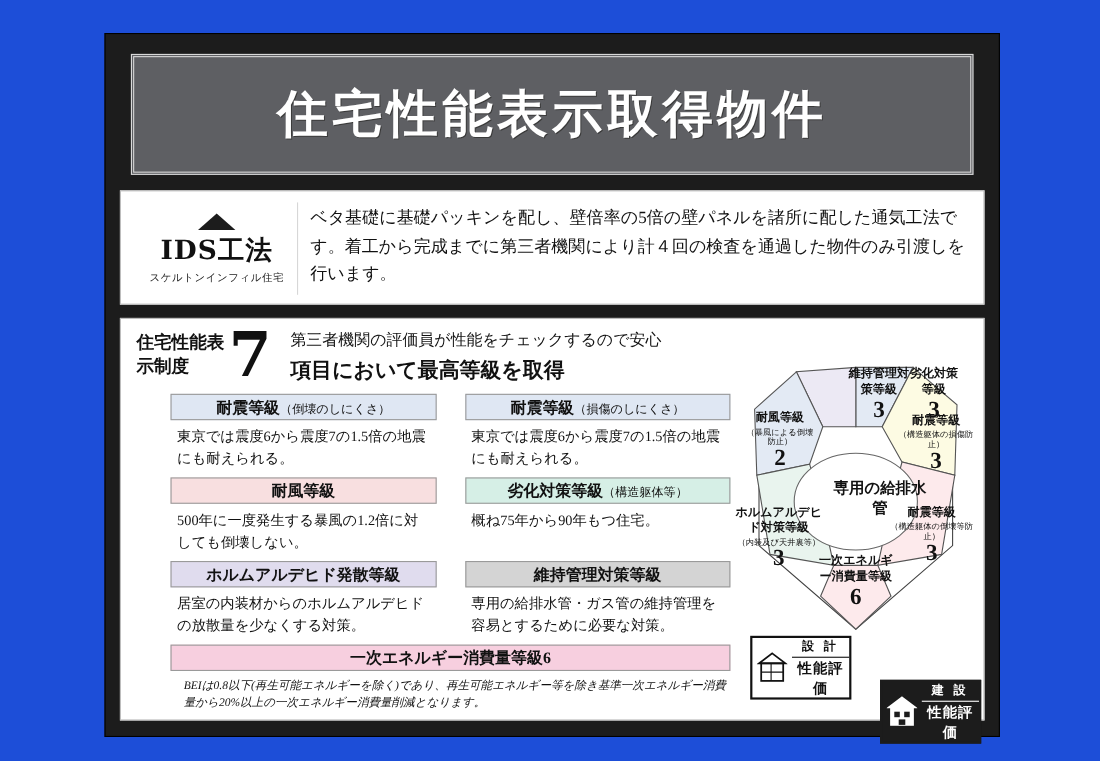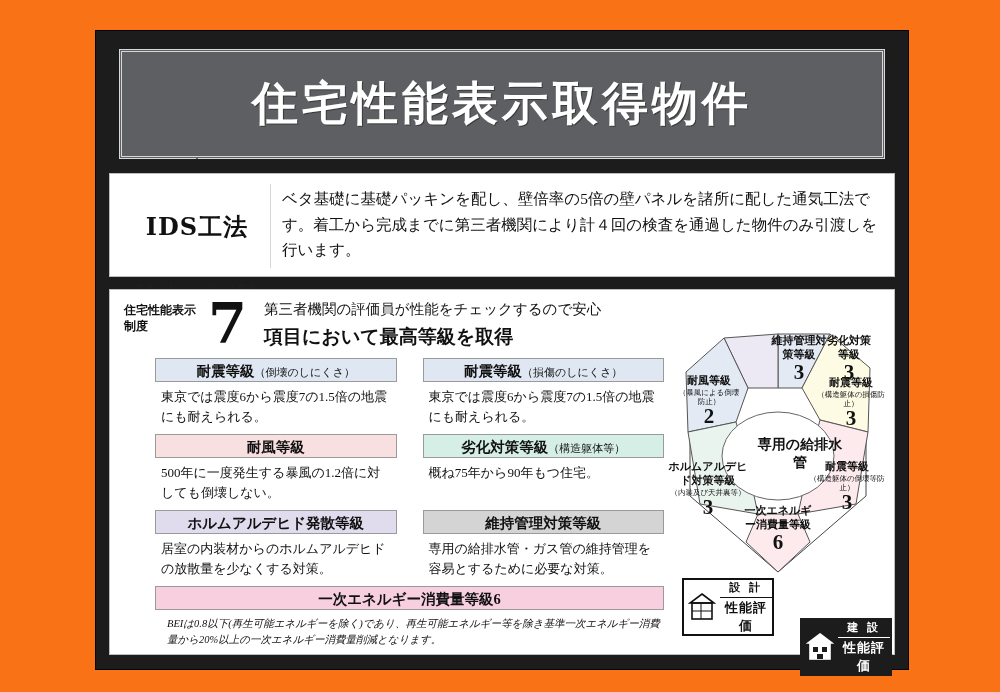--- a/index.html
+++ b/index.html
@@ -4,21 +4,21 @@
 <style>
   html,body{margin:0;padding:0;}
   body{
     width:1000px;height:692px;
     background:#ffffff;
     font-family:"Liberation Serif","DejaVu Serif",serif;
     overflow:hidden;
   }
   .page{
     position:absolute;left:0;top:0;width:1000px;height:692px;
-    background:#f97316;
+    background:#1d4ed8;
   }
   .frame{
     position:absolute;left:95px;top:30px;width:812px;height:638px;
     background:#1c1c1c;
     border:1px solid #000;
   }
   
   .title-band{
     position:absolute;left:23px;top:18px;width:766px;height:110px;
     background:#5e5f63;
@@ -37,21 +37,21 @@
   
   .ids-band{
     position:absolute;left:13px;top:142px;width:786px;height:104px;
     background:#ffffff;
     border:1px solid #bdbdbd;
     box-sizing:border-box;
   }
   .ids-logo{
     position:absolute;left:14px;top:10px;width:146px;height:84px;
     border-right:1px solid #d7d7d7;
-    display:flex;flex-direction:column;align-items:center;justify-content:center;gap:36px;
+    display:flex;flex-direction:column;align-items:center;justify-content:center;
   }
   .ids-house{
     width:0;height:0;border-left:17px solid transparent;border-right:17px solid transparent;
     border-bottom:15px solid #1c1c1c;margin-bottom:2px;
   }
   .ids-main{
     font-size:24px;font-weight:bold;letter-spacing:1px;color:#111;
     font-family:"DejaVu Serif","Liberation Serif",serif;
   }
   .ids-sub{
@@ -65,21 +65,21 @@
   .main-panel{
     position:absolute;left:13px;top:258px;width:786px;height:366px;
     background:#ffffff;border:1px solid #bdbdbd;box-sizing:border-box;
   }
   
   .headline{
     position:absolute;left:14px;top:10px;width:540px;height:56px;
   }
   .hl-left{
     position:absolute;left:0;top:2px;width:80px;
-    font-size:12px;line-height:1.35;font-weight:bold;color:#111;
+    font-size:16px;line-height:1.35;font-weight:bold;color:#111;font-family:Liberation Mono, monospace;
   }
   .hl-seven{
     position:absolute;left:84px;top:-10px;
     font-size:56px;font-weight:bold;color:#111;
     font-family:"DejaVu Serif","Liberation Serif",serif;
   }
   .hl-r1{
     position:absolute;left:140px;top:0px;font-size:14.5px;color:#111;
   }
   .hl-r2{

